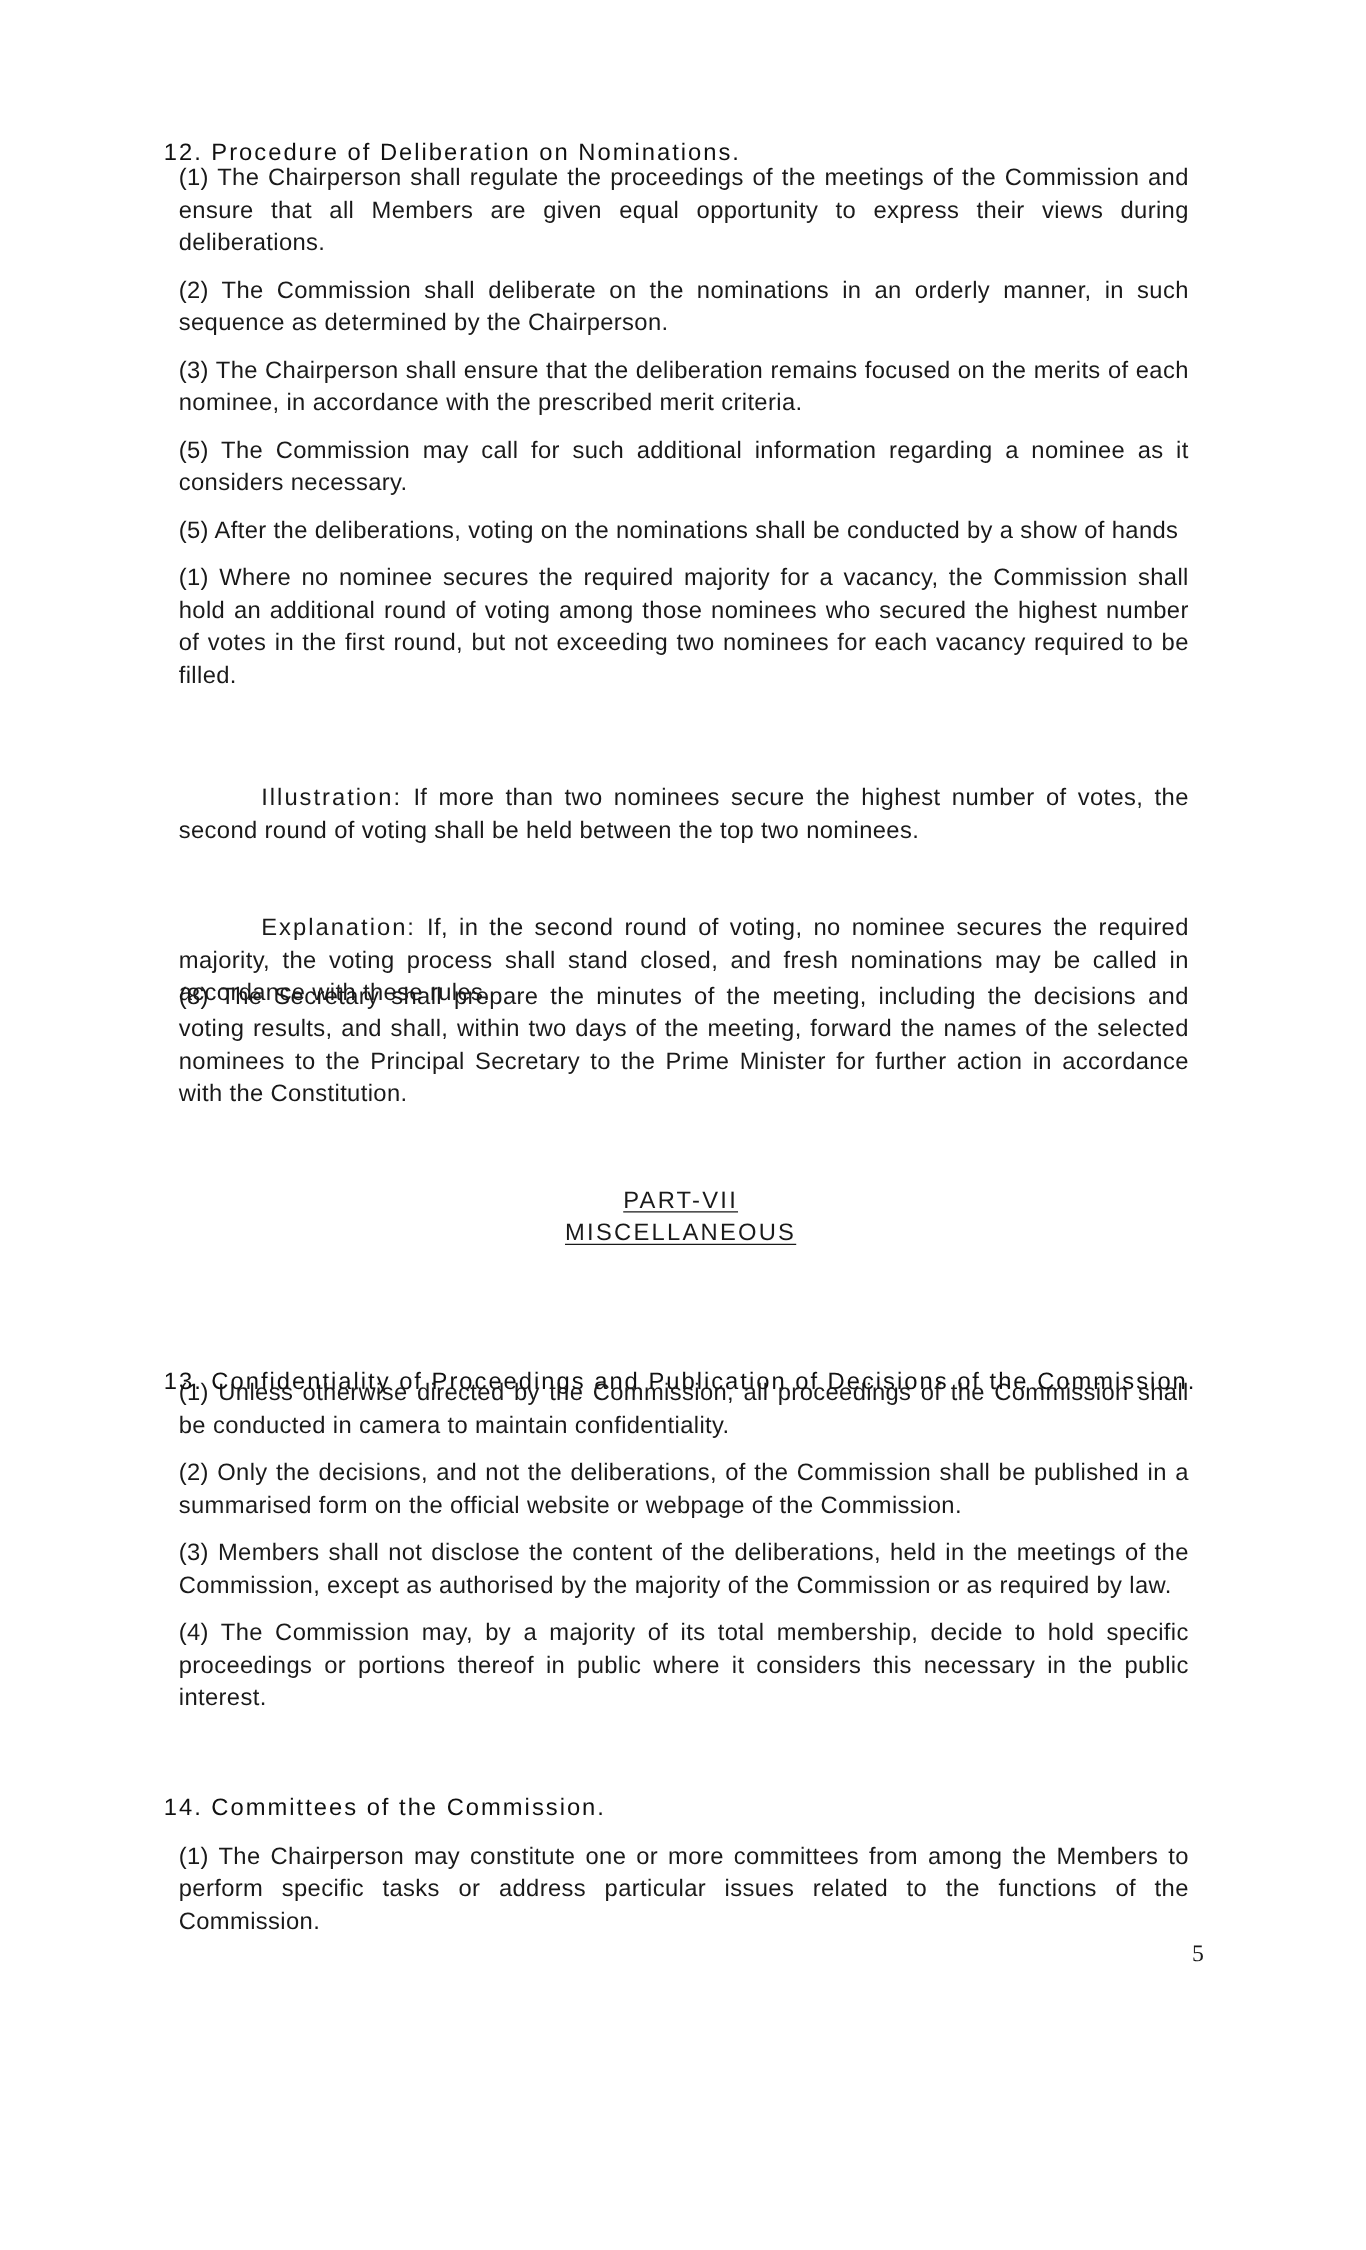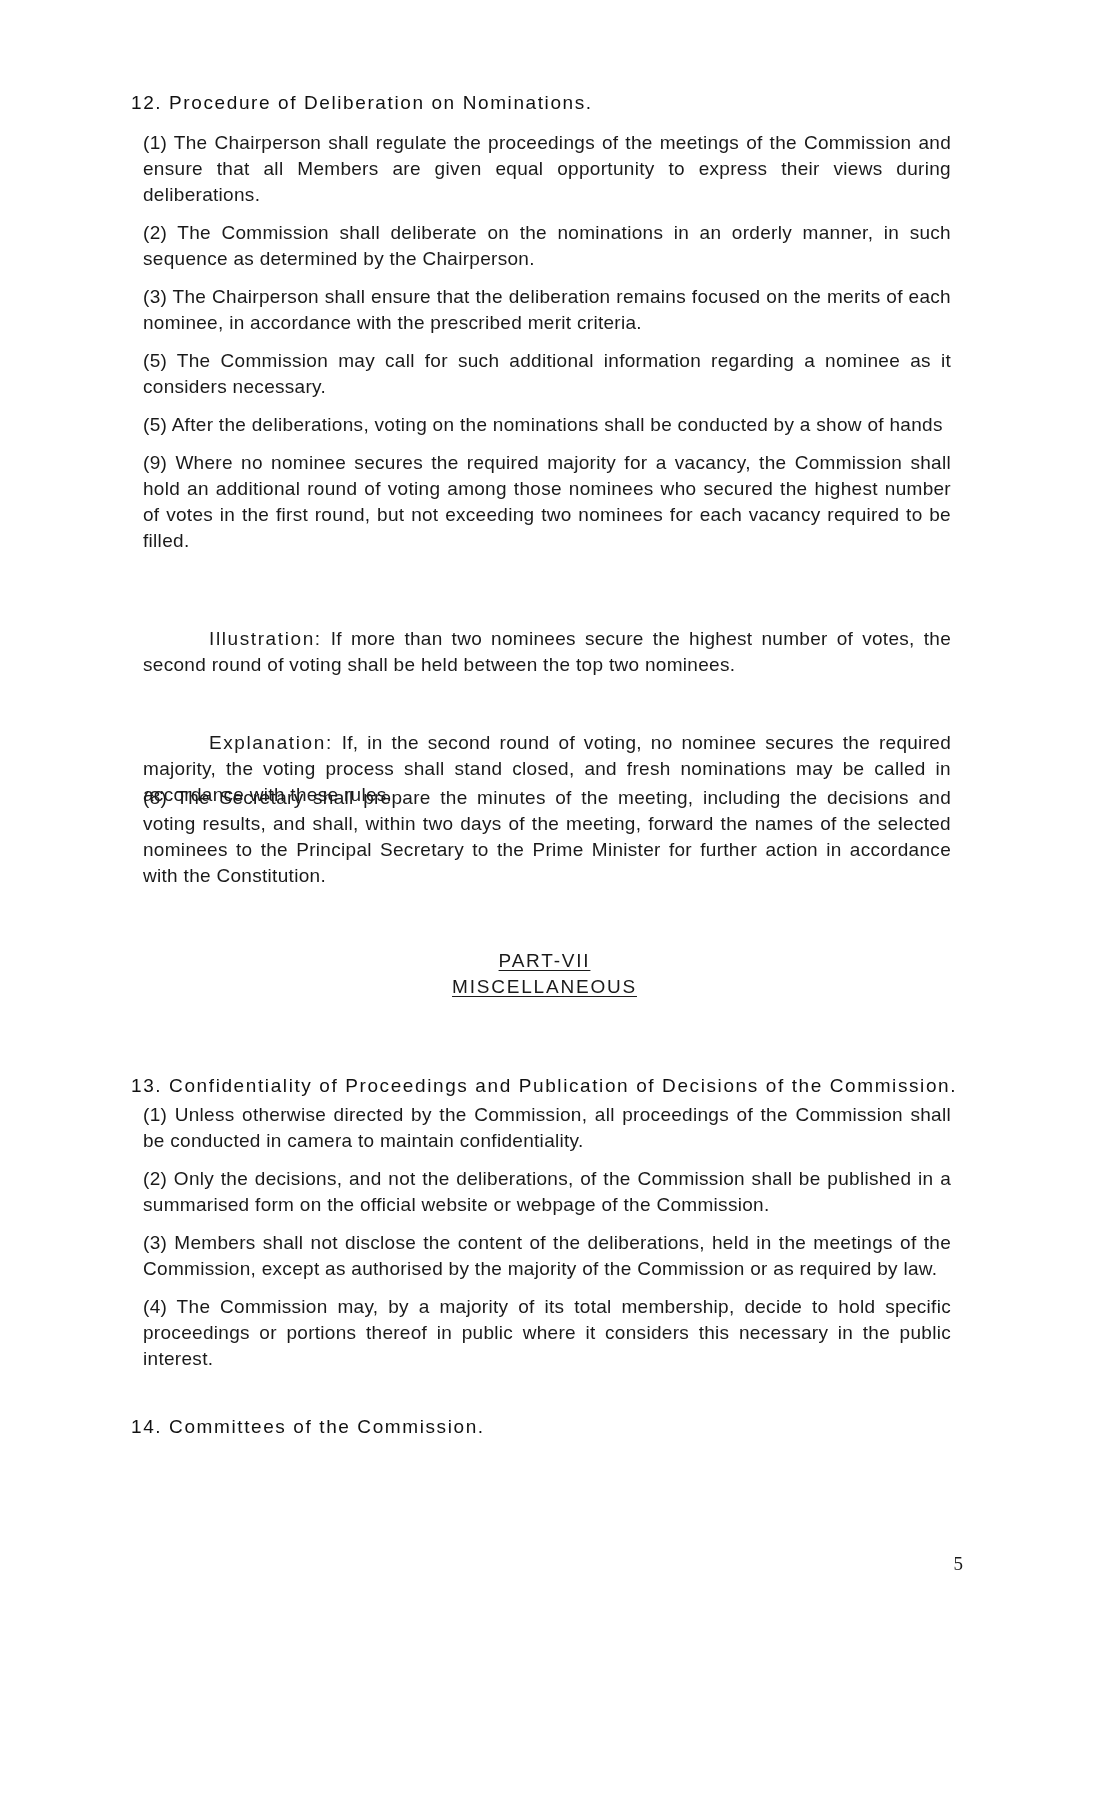--- a/index.html
+++ b/index.html
@@ -11,21 +11,21 @@
   }
   .block {
     position: absolute; left: 131px; width: 832px;
     font-size: 19px; line-height: 26px;
     text-align: justify; letter-spacing: 0.3px;
   }
   .block p { margin: 12px; text-align: justify; }
   .heading {
     position: absolute; left: 131px; width: 832px;
     font-size: 19px; line-height: 28px; letter-spacing: 1.6px;
-    text-align: left; color: #111;
+    text-align: left; color: #111; margin-top: 20px;
   }
   .indent-label { letter-spacing: 1.6px; }
   .indented { text-indent: 66px; }
   .part {
     position: absolute; left: 0; width: 1093px; text-align: center;
     font-size: 19px; line-height: 26px; letter-spacing: 1.8px;
   }
   .part span { text-decoration: underline; text-underline-offset: 3px; }
   .page-number {
     position: absolute; left: 940px; width: 23px; text-align: right;
@@ -38,21 +38,21 @@
 <div class="page">
 
   <div class="heading" style="top:89px;">12. Procedure of Deliberation on Nominations.</div>
 
   <div class="block" style="top:118px;">
     <p>(1) The Chairperson shall regulate the proceedings of the meetings of the Commission and ensure that all Members are given equal opportunity to express their views during deliberations.</p>
     <p>(2) The Commission shall deliberate on the nominations in an orderly manner, in such sequence as determined by the Chairperson.</p>
     <p>(3) The Chairperson shall ensure that the deliberation remains focused on the merits of each nominee, in accordance with the prescribed merit criteria.</p>
     <p>(5) The Commission may call for such additional information regarding a nominee as it considers necessary.</p>
     <p>(5) After the deliberations, voting on the nominations shall be conducted by a show of hands</p>
-    <p>(9) Where no nominee secures the required majority for a vacancy, the Commission shall hold an additional round of voting among those nominees who secured the highest number of votes in the first round, but not exceeding two nominees for each vacancy required to be filled.</p>
+    <p>(1) Where no nominee secures the required majority for a vacancy, the Commission shall hold an additional round of voting among those nominees who secured the highest number of votes in the first round, but not exceeding two nominees for each vacancy required to be filled.</p>
   </div>
 
   <div class="block" style="top:614px;">
     <p class="indented"><span class="indent-label">Illustration:</span><span> If more than two nominees secure the highest number of votes, the second round of voting shall be held between the top two nominees.</span></p>
   </div>
 
   <div class="block" style="top:718px;">
     <p class="indented"><span class="indent-label">Explanation:</span><span> If, in the second round of voting, no nominee secures the required majority, the voting process shall stand closed, and fresh nominations may be called in accordance with these rules.</span></p>
   </div>
 
@@ -69,15 +69,18 @@
 
   <div class="heading" style="top:1071px; line-height:29px;">13. Confidentiality of Proceedings and Publication of Decisions of the Commission.</div>
   <div class="block" style="top:1090px;">
     <p>(1) Unless otherwise directed by the Commission, all proceedings of the Commission shall be conducted in camera to maintain confidentiality.</p>
     <p>(2) Only the decisions, and not the deliberations, of the Commission shall be published in a summarised form on the official website or webpage of the Commission.</p>
     <p>(3) Members shall not disclose the content of the deliberations, held in the meetings of the Commission, except as authorised by the majority of the Commission or as required by law.</p>
     <p>(4) The Commission may, by a majority of its total membership, decide to hold specific proceedings or portions thereof in public where it considers this necessary in the public interest.</p>
   </div>
 
   <div class="heading" style="top:1413px;">14. Committees of the Commission.</div>
+  <div class="block" style="top:1461px;">
+    <p>(1) The Chairperson may constitute one or more committees from among the Members to perform specific tasks or address particular issues related to the functions of the Commission.</p>
+  </div>
 
   <div class="page-number">5</div>
 </div>
 
 </body></html>

